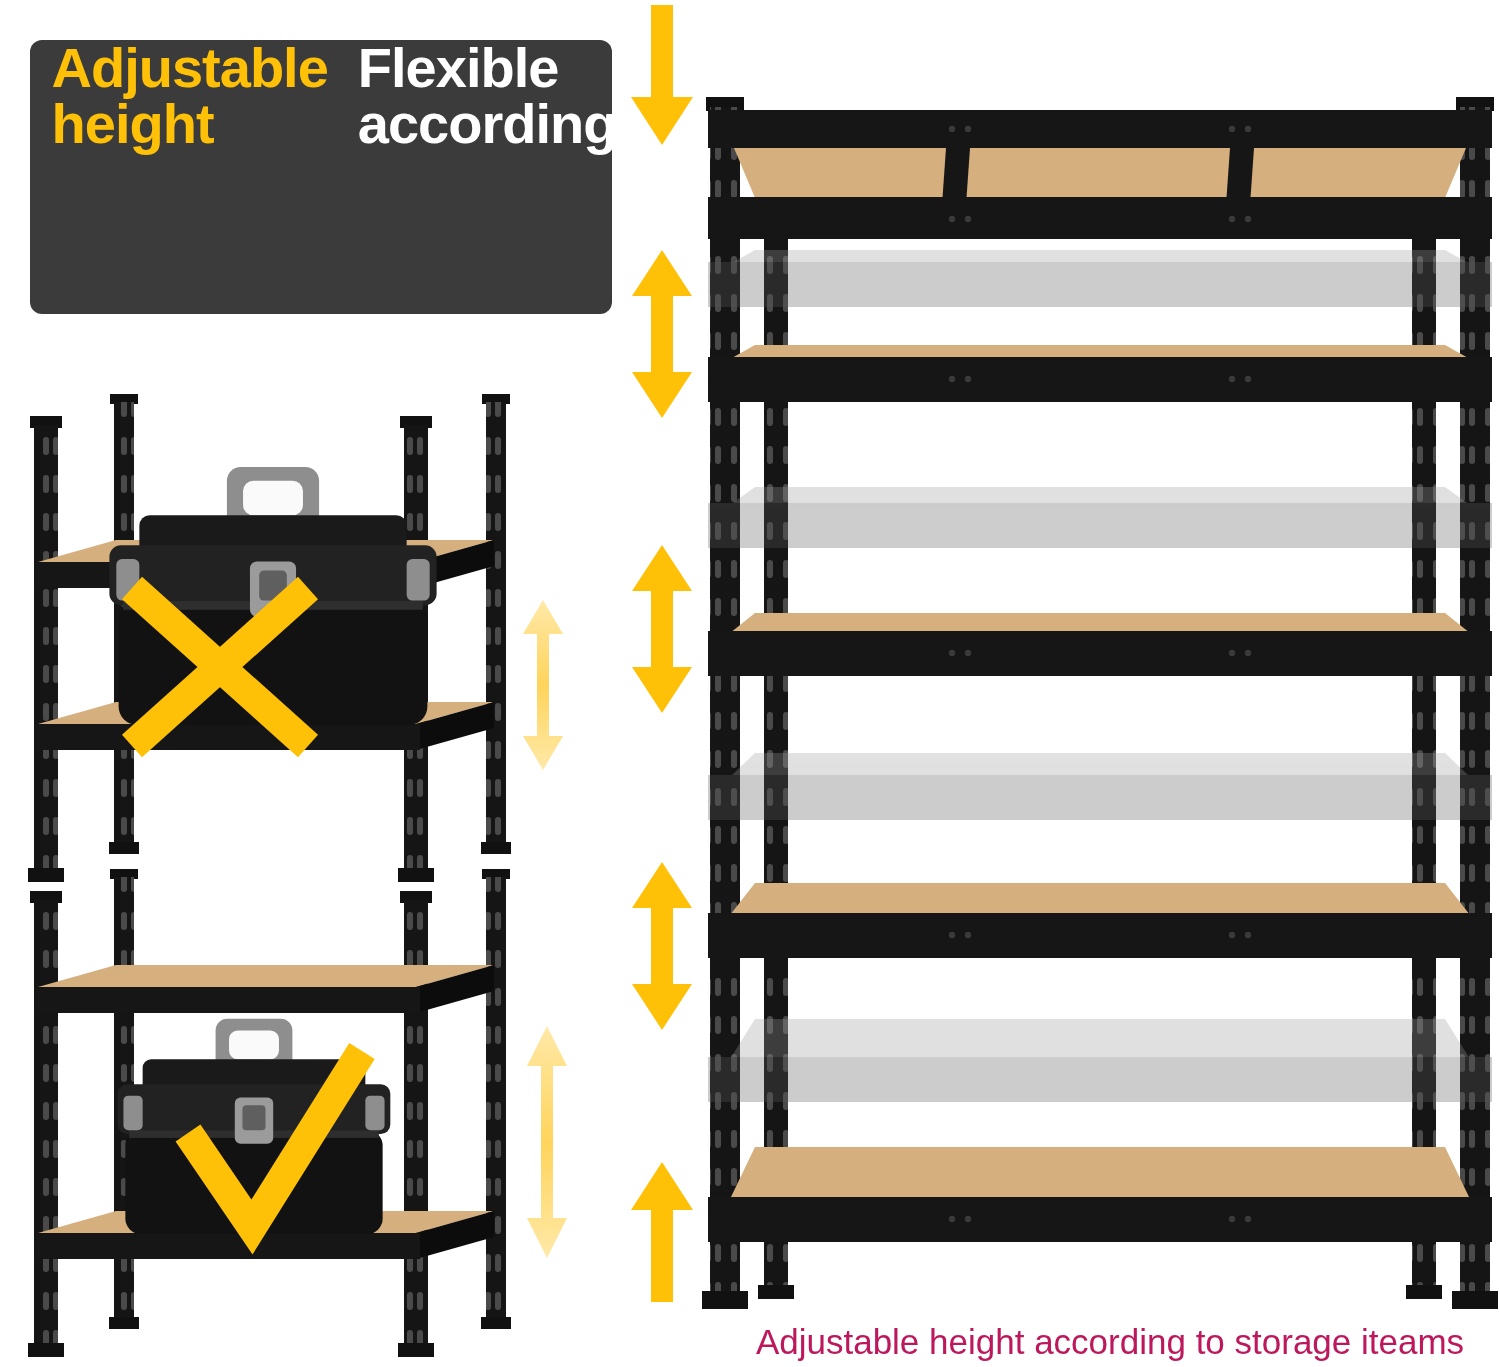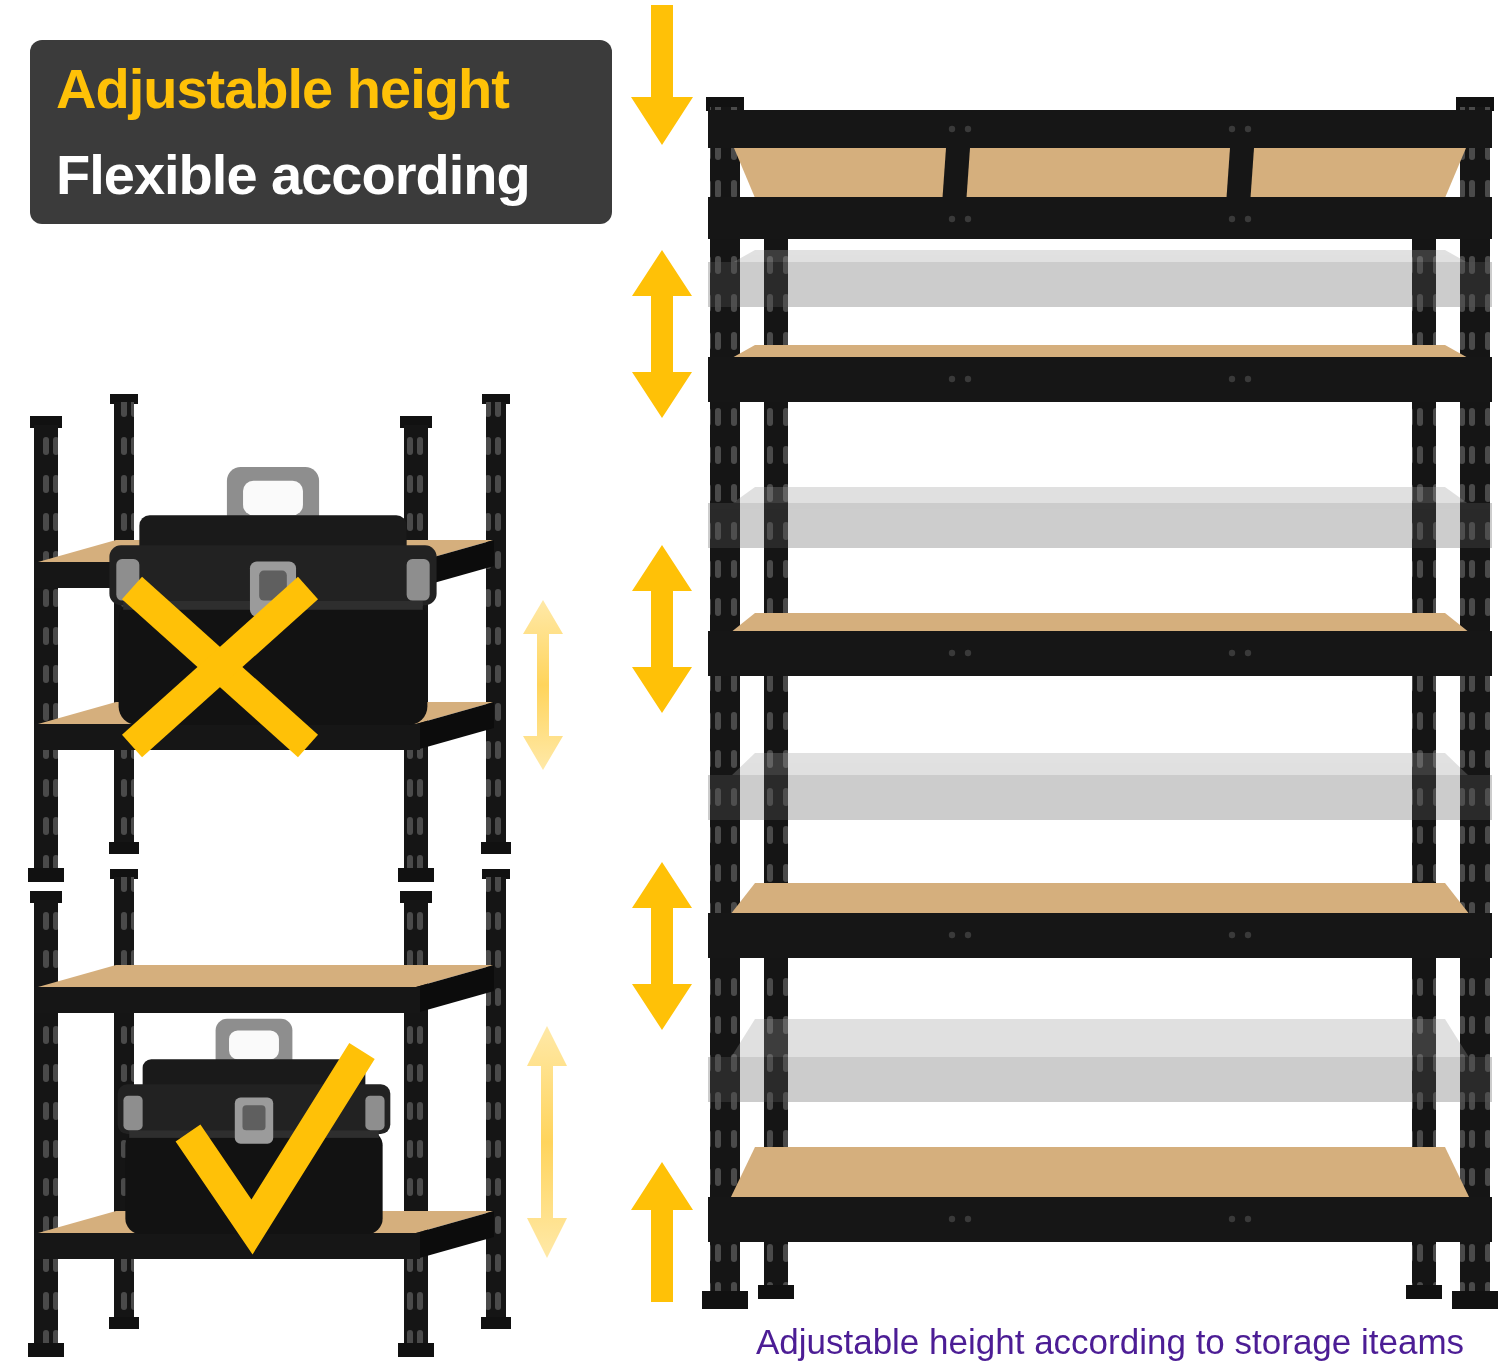--- a/index.html
+++ b/index.html
@@ -2,28 +2,28 @@
 <html><head>
 <meta charset="utf-8">
 <style>
   html,body{margin:0;padding:0;background:#ffffff;}
   .canvas{
     position:relative;width:1500px;height:1367px;background:#ffffff;overflow:hidden;
     font-family:"Liberation Sans", sans-serif;
   }
   .abs{position:absolute;}
   .banner{
-    left:30px;top:40px;width:582px;height:184px;background:#3b3b3b;border-radius:12px;
-    display:flex;flex-direction:column;justify-content:center;gap:30px;padding-left:26px;box-sizing:border-box;
+    left:30px;top:40px;width:582px;height:274px;background:#3b3b3b;border-radius:12px;
+    display:flex;justify-content:center;gap:30px;padding-left:26px;box-sizing:border-box;
   }
   .banner-line1{color:#FFC107;font-size:56px;font-weight:bold;letter-spacing:-1px;line-height:1;}
   .banner-line2{color:#ffffff;font-size:56px;font-weight:bold;letter-spacing:-1px;line-height:1;}
   .caption{
     left:720px;top:1322px;width:780px;text-align:center;
-    font-size:35px;color:#4c1d95;letter-spacing:0;
+    font-size:35px;color:#be185d;letter-spacing:0;
   }
   svg{display:block;}
 </style>
 </head>
 <body>
 
 <svg style="position:absolute;width:0;height:0" aria-hidden="true">
   <defs>
     <pattern id="holes" width="26" height="38" patternUnits="userSpaceOnUse">
       <rect width="26" height="38" fill="#151515"></rect>

